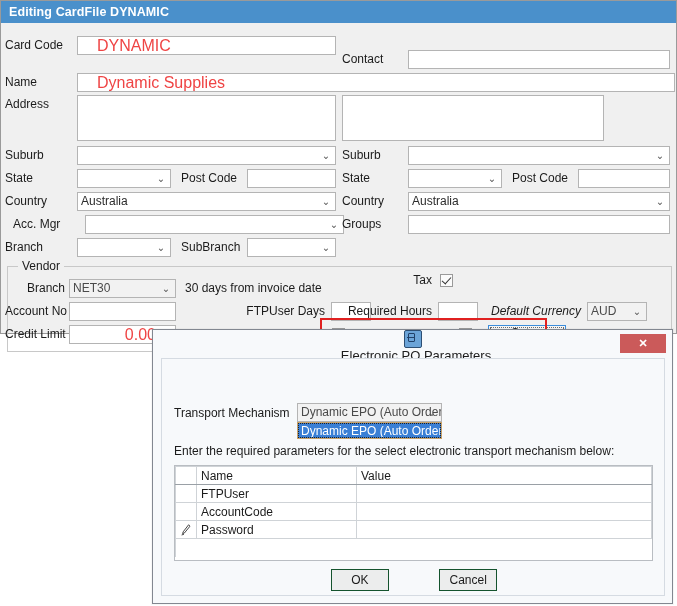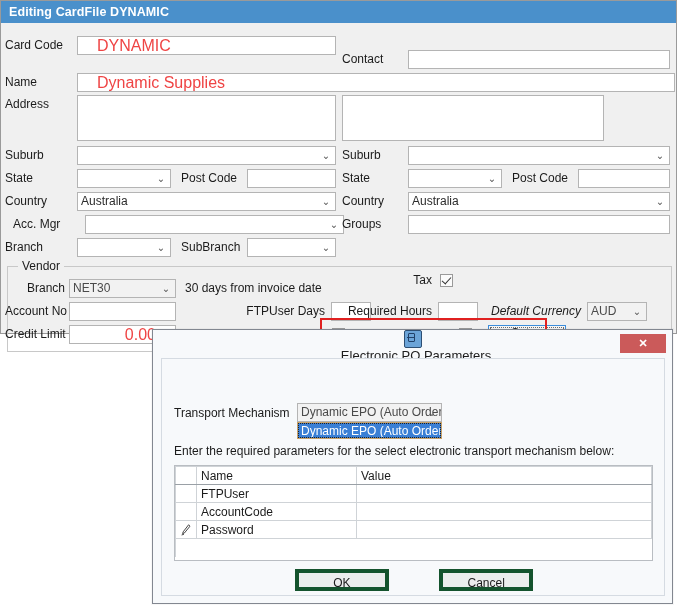--- a/index.html
+++ b/index.html
@@ -331,25 +331,25 @@
   }
 
   #dialog-buttons {
     position: absolute;
     left: 0; top: 210px;
     width: 504px;
     text-align: center;
   }
   #dialog-buttons .btn {
     display: inline-block;
-    width: 94px;
+    width: 58px;
     height: 22px;
     line-height: 20px;
     background: #eceded;
-    border: 4px solid #14532d;
+    border: 1px solid #14532d;
   }
   #ok-button { margin-right: 47px; }
 </style>
 </head>
 <body>
 
 <div id="main-window">
 
   <div id="title-bar">
     <span>Editing CardFile DYNAMIC</span>

